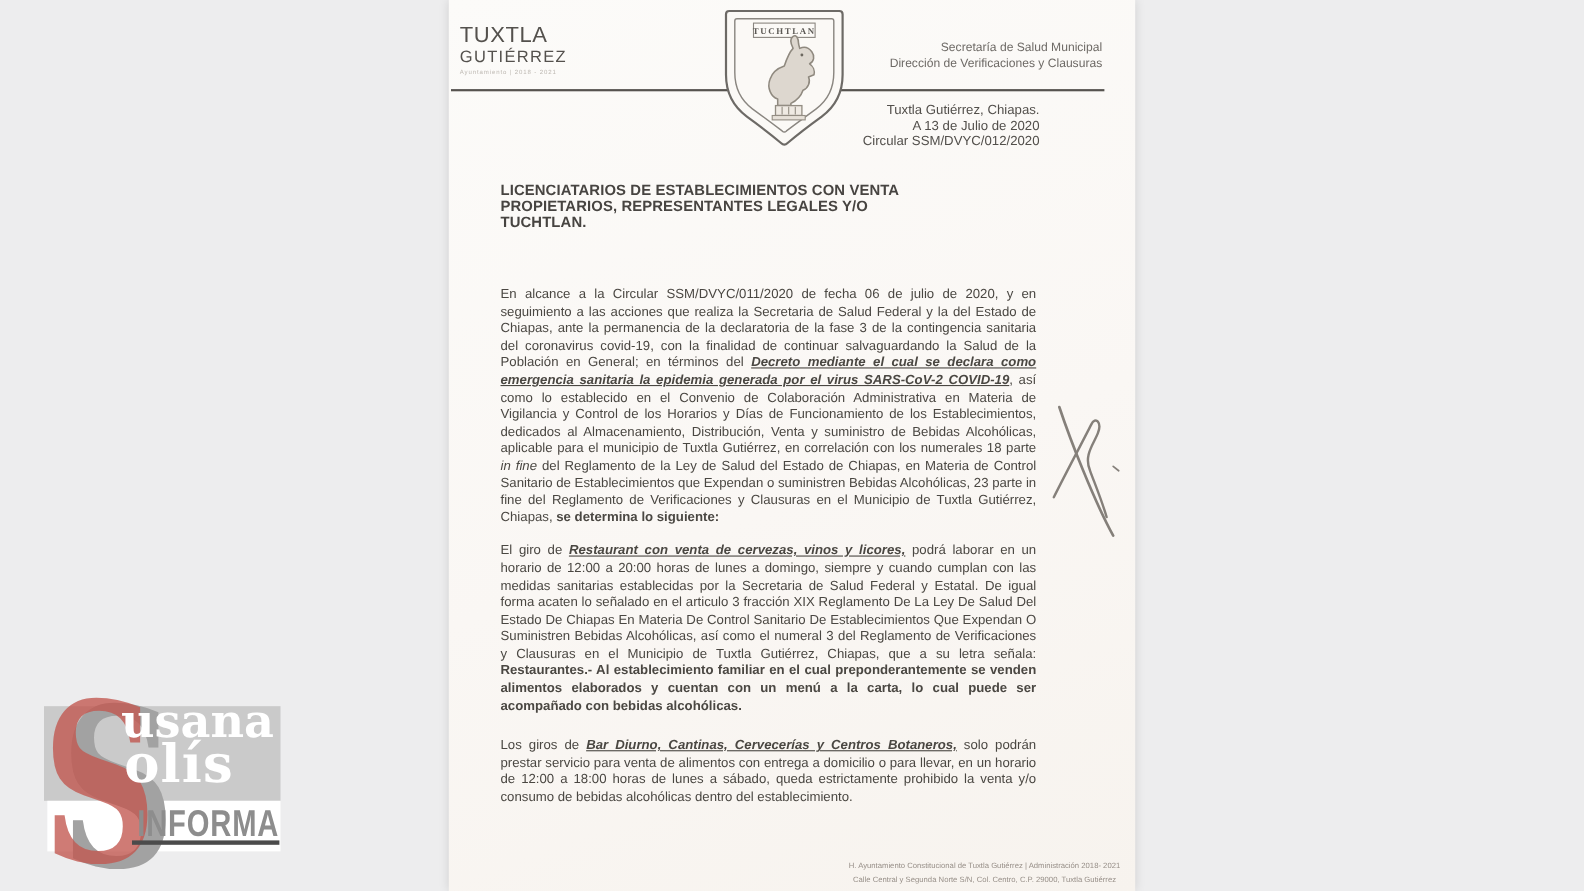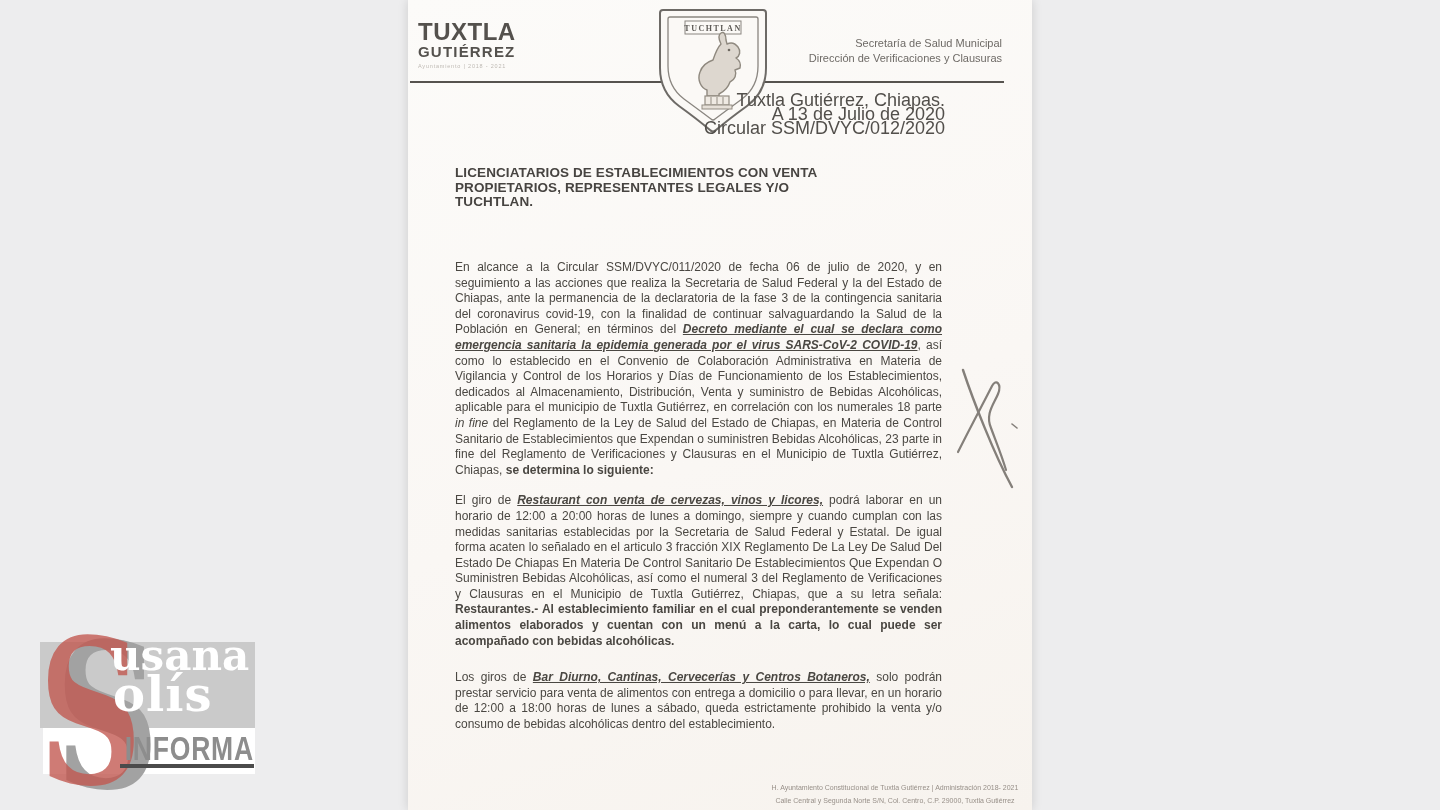--- a/index.html
+++ b/index.html
@@ -6,27 +6,27 @@
   body{width:1440px;height:810px;overflow:hidden;font-family:"Liberation Sans",sans-serif;}
   .stage{position:relative;width:1440px;height:810px;background:#ededee;overflow:hidden;}
 
   
   .page{position:absolute;left:408px;top:0;width:624px;height:810px;
         background:linear-gradient(160deg,#fcfbf9 0%,#faf7f4 55%,#f7f3ee 100%);
         box-shadow:0 0 10px rgba(0,0,0,.14);}
 
   
   .logo{position:absolute;left:10px;top:20px;color:#54514d;}
-  .logo-line1{font-size:24px;font-weight:700;letter-spacing:.5px;line-height:24px;}
-  .logo-line2{font-size:15px;font-weight:700;letter-spacing:1.2px;line-height:16px;}
+  .logo-line1{font-size:20px;font-weight:400;letter-spacing:.5px;line-height:24px;}
+  .logo-line2{font-size:15px;font-weight:400;letter-spacing:1.2px;line-height:16px;}
   .logo-sub{font-size:5.5px;color:#beb9b3;letter-spacing:.8px;margin-top:3px;}
   .header-rule{position:absolute;left:2px;top:81px;width:594px;height:2px;background:#56534f;}
   .shield-wrap{position:absolute;left:247px;top:4px;width:116px;height:132px;}
   .dept{position:absolute;right:30px;top:36px;text-align:right;font-size:11px;line-height:15px;color:#6e6a66;margin-left:40px;}
-  .dateblock{position:absolute;right:87px;top:94px;text-align:right;font-size:18px;line-height:13.8px;color:#524f4b;}
+  .dateblock{position:absolute;right:87px;top:94px;text-align:right;font-size:12px;line-height:13.8px;color:#524f4b;}
 
   
   .addressee{position:absolute;left:47px;top:166px;font-size:13.5px;font-weight:bold;
              line-height:14.6px;color:#474441;letter-spacing:.1px;}
 
   
   .bodytext{position:absolute;left:47px;top:260px;width:487px;font-size:12px;line-height:15.6px;
             color:#4a4742;text-align:justify;}
   .bodytext p{margin:0 0 15px 0;}
   .bodytext p:nth-child(2){margin-bottom:21px;}

